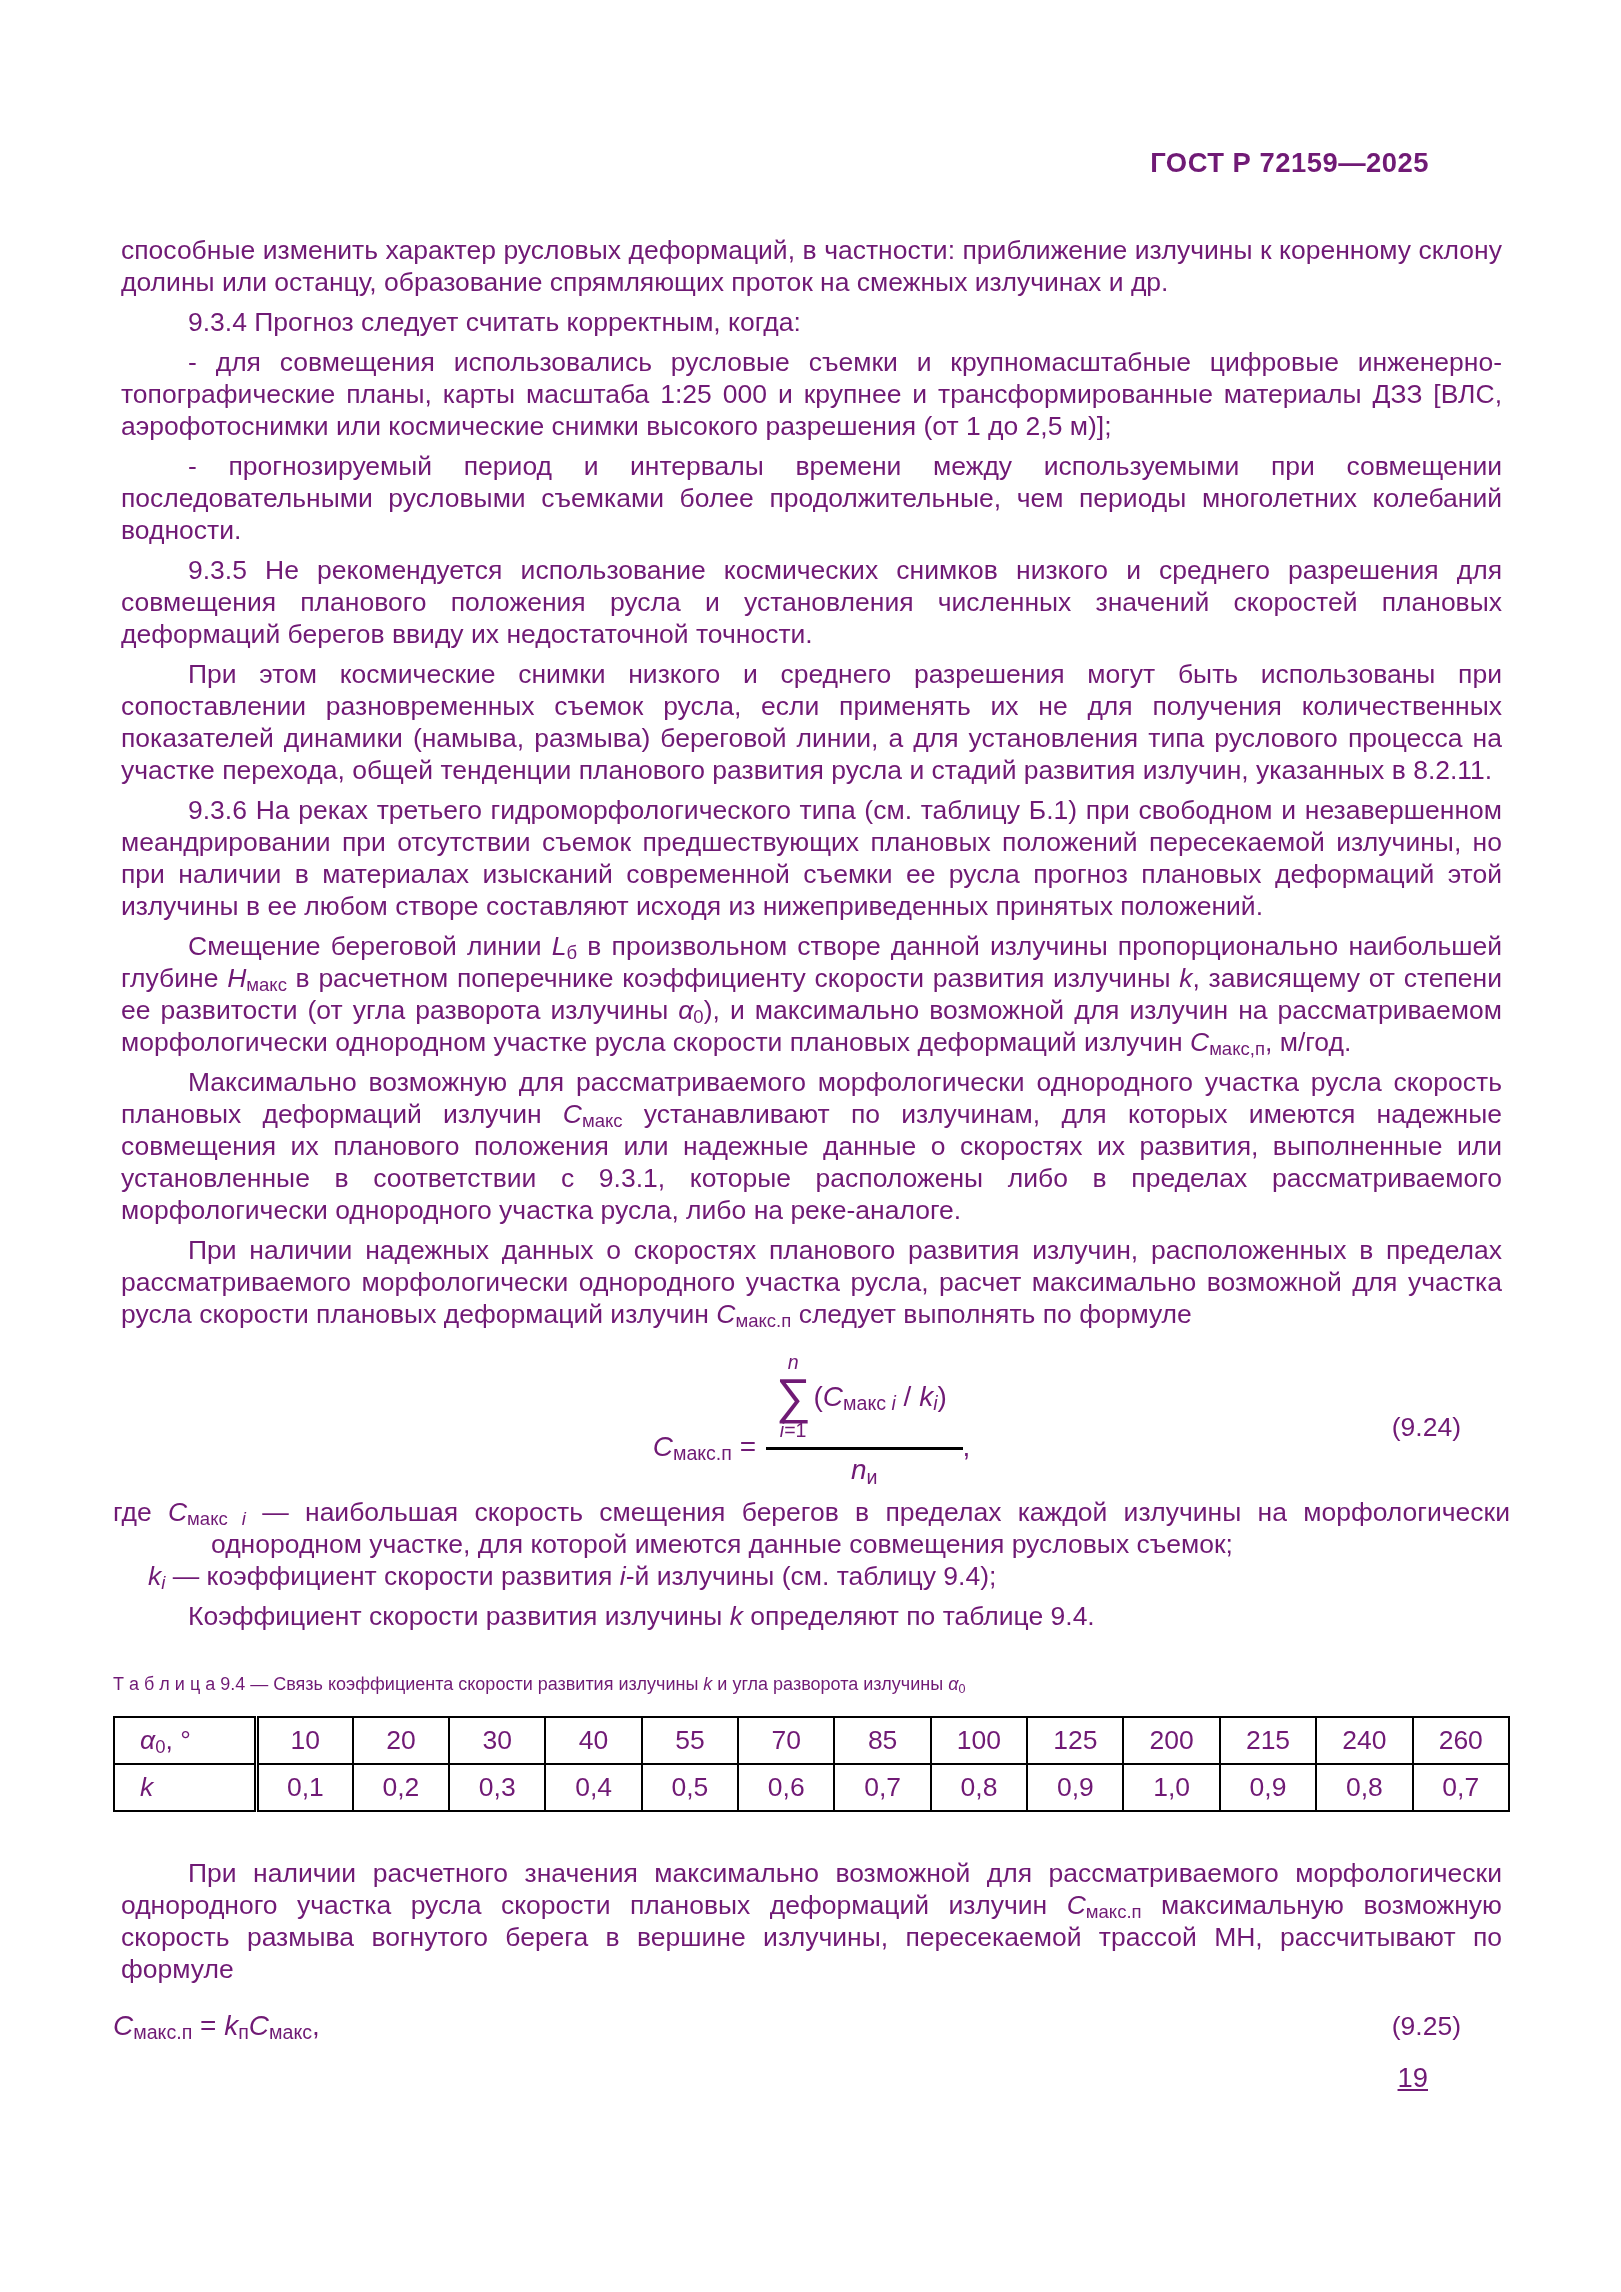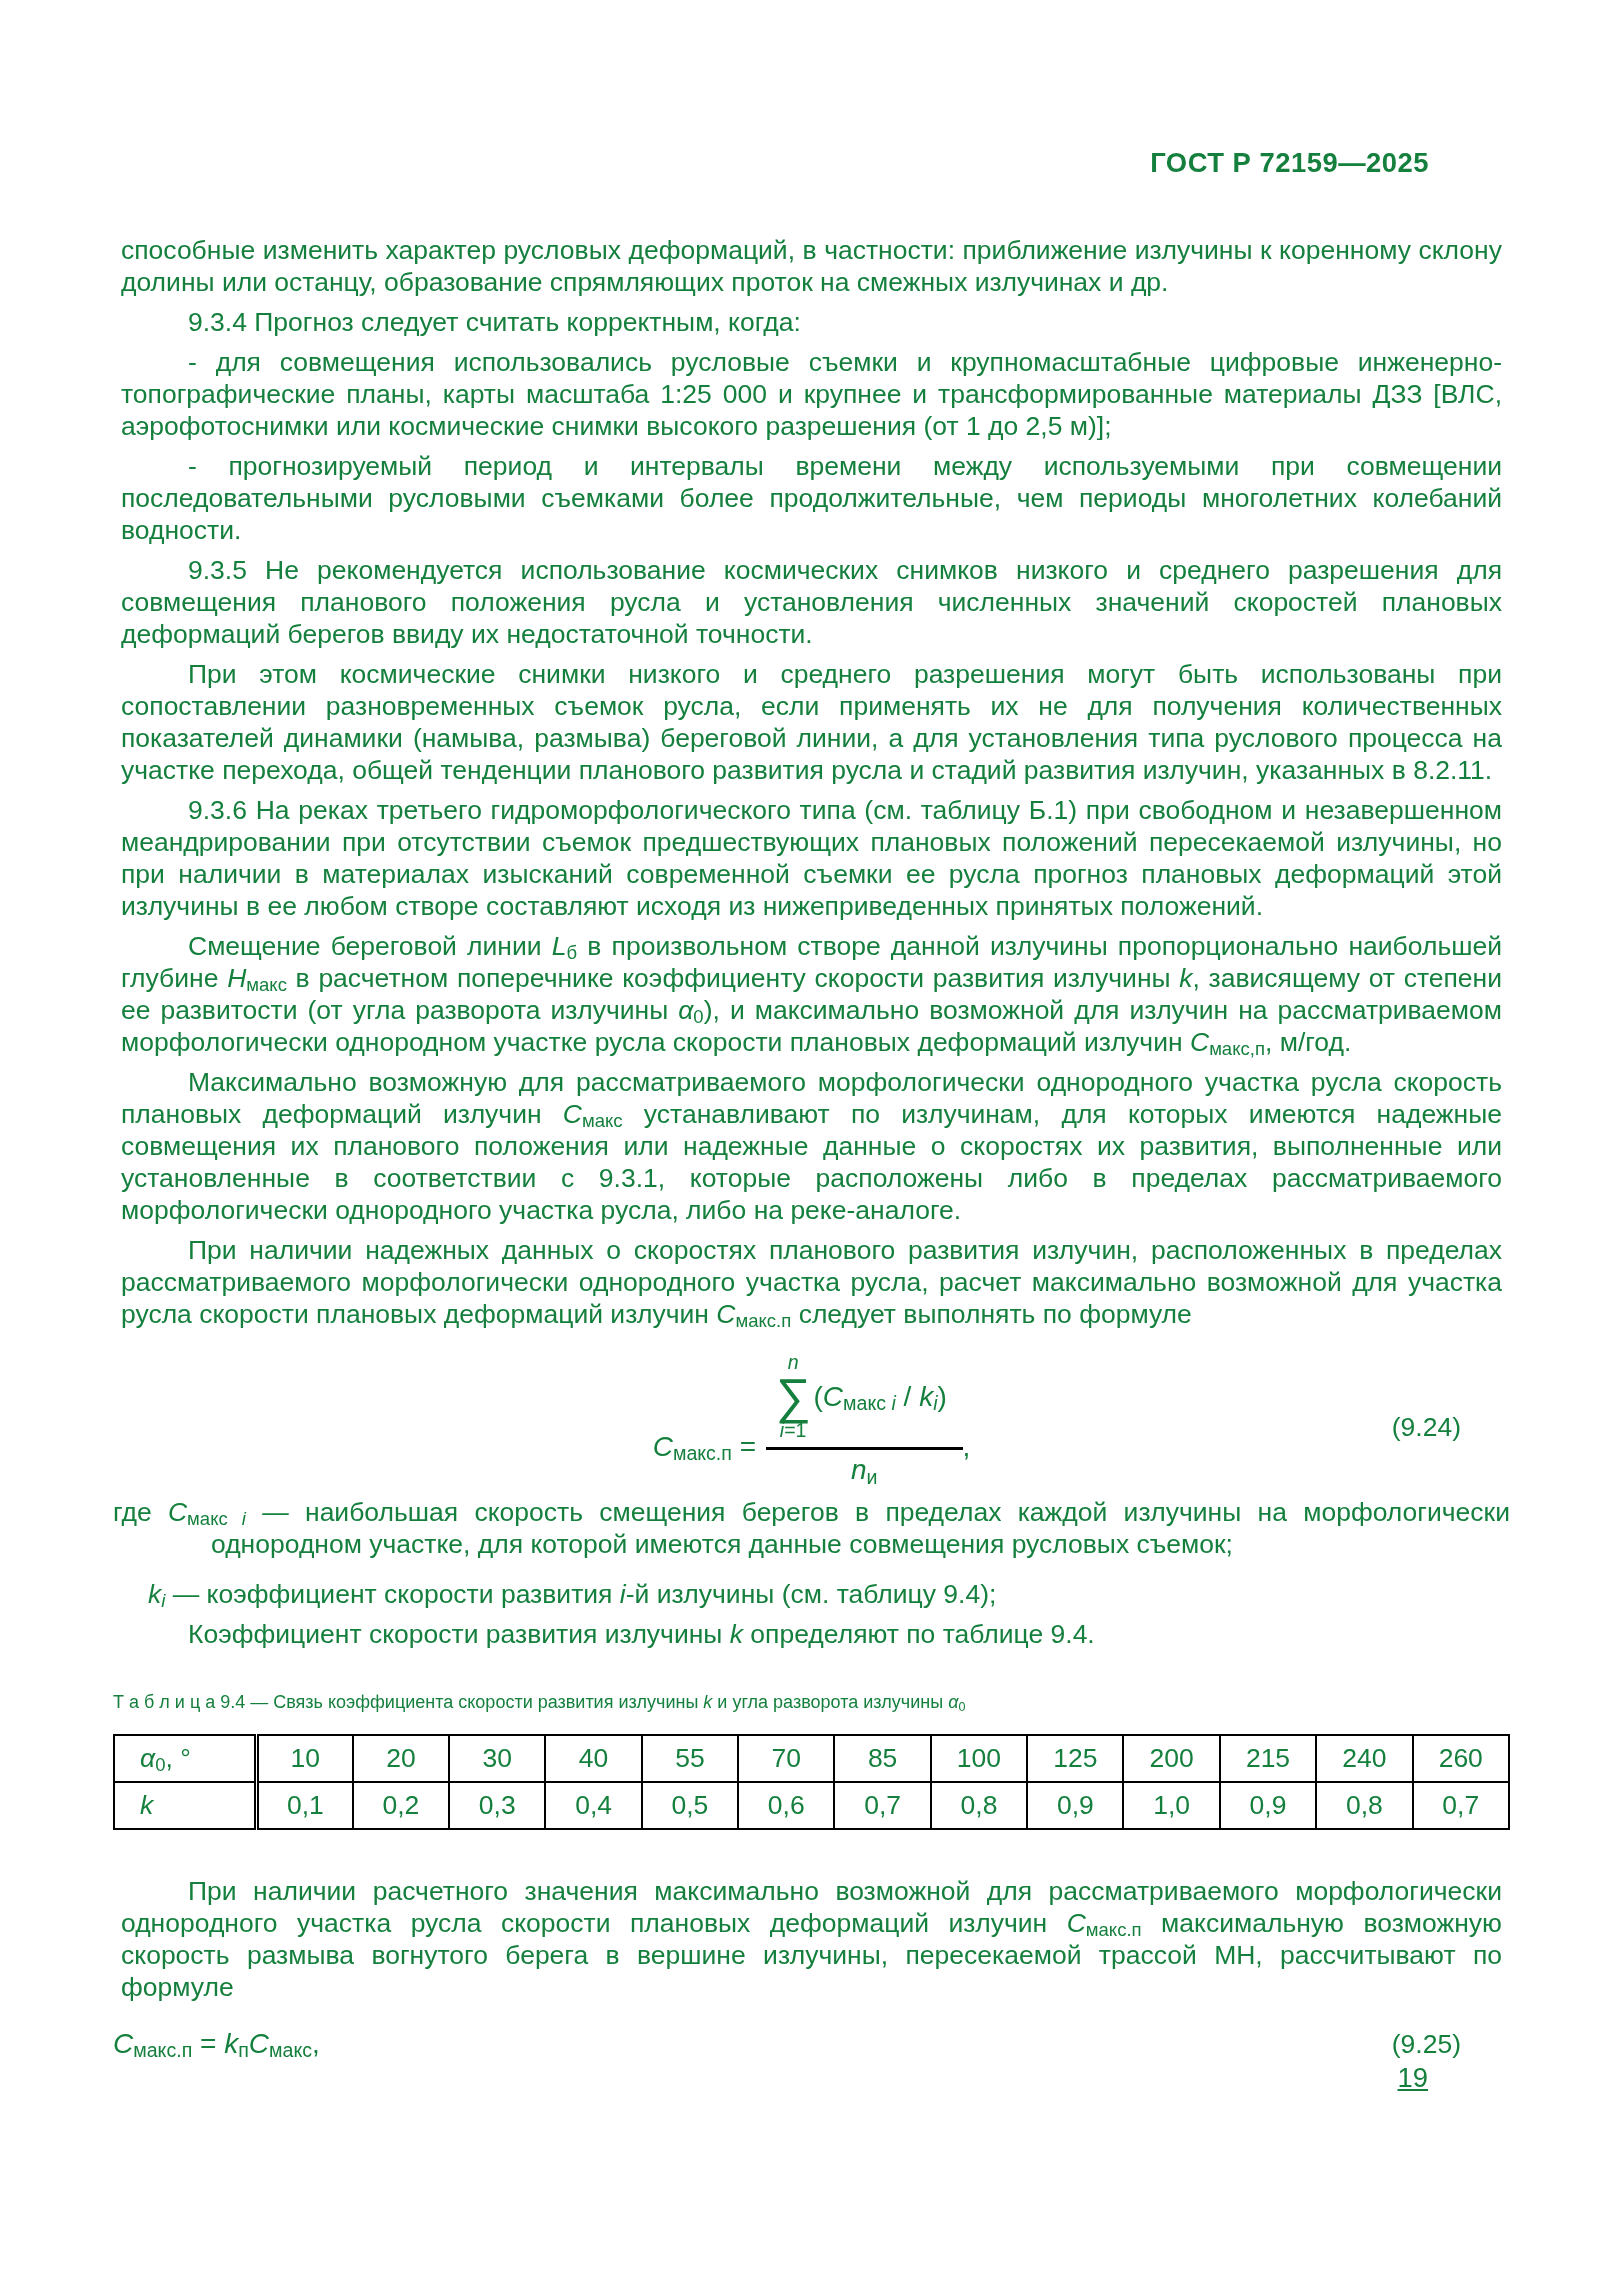--- a/index.html
+++ b/index.html
@@ -1,20 +1,20 @@
 <!DOCTYPE html>
 <html lang="ru"><head>
 <meta charset="utf-8">
 <style>
   html,body { margin:0; padding:0; background:#ffffff; }
   .page {
     position:relative;
     width:1621px; height:2293px;
     background:#ffffff;
-    color:#15803d;
+    color:#701a75;
     font-family:"Liberation Sans", sans-serif;
     overflow:hidden;
   }
   .content { position:absolute; left:113px; top:147px; width:1397px; }
 
   .running-head {
     text-align:right;
     padding-right:81px;
     font-size:27.4px;
     font-weight:bold;
@@ -60,21 +60,21 @@
     position:absolute;
     right:49px;
     top:50%;
     transform:translateY(-6.9px);
     font-size:26.5px;
   }
 
   
   .where-item { font-size:26.5px; line-height:32px; text-align:justify; margin:0; }
   .w-hang { padding-left:98px; text-indent:-98px; }
-  .w-k { padding-left:35px;margin-top:18px; }
+  .w-k { padding-left:35px; }
   .w-n { padding-left:32px; }
 
   
   .tbl-caption { font-size:18px; line-height:31px; margin:37px 0 0 0; }
   table.tbl {
     border-collapse:collapse;
     table-layout:fixed;
     width:100%;
     margin-top:15.7px;
     border:2.9px solid #000;

